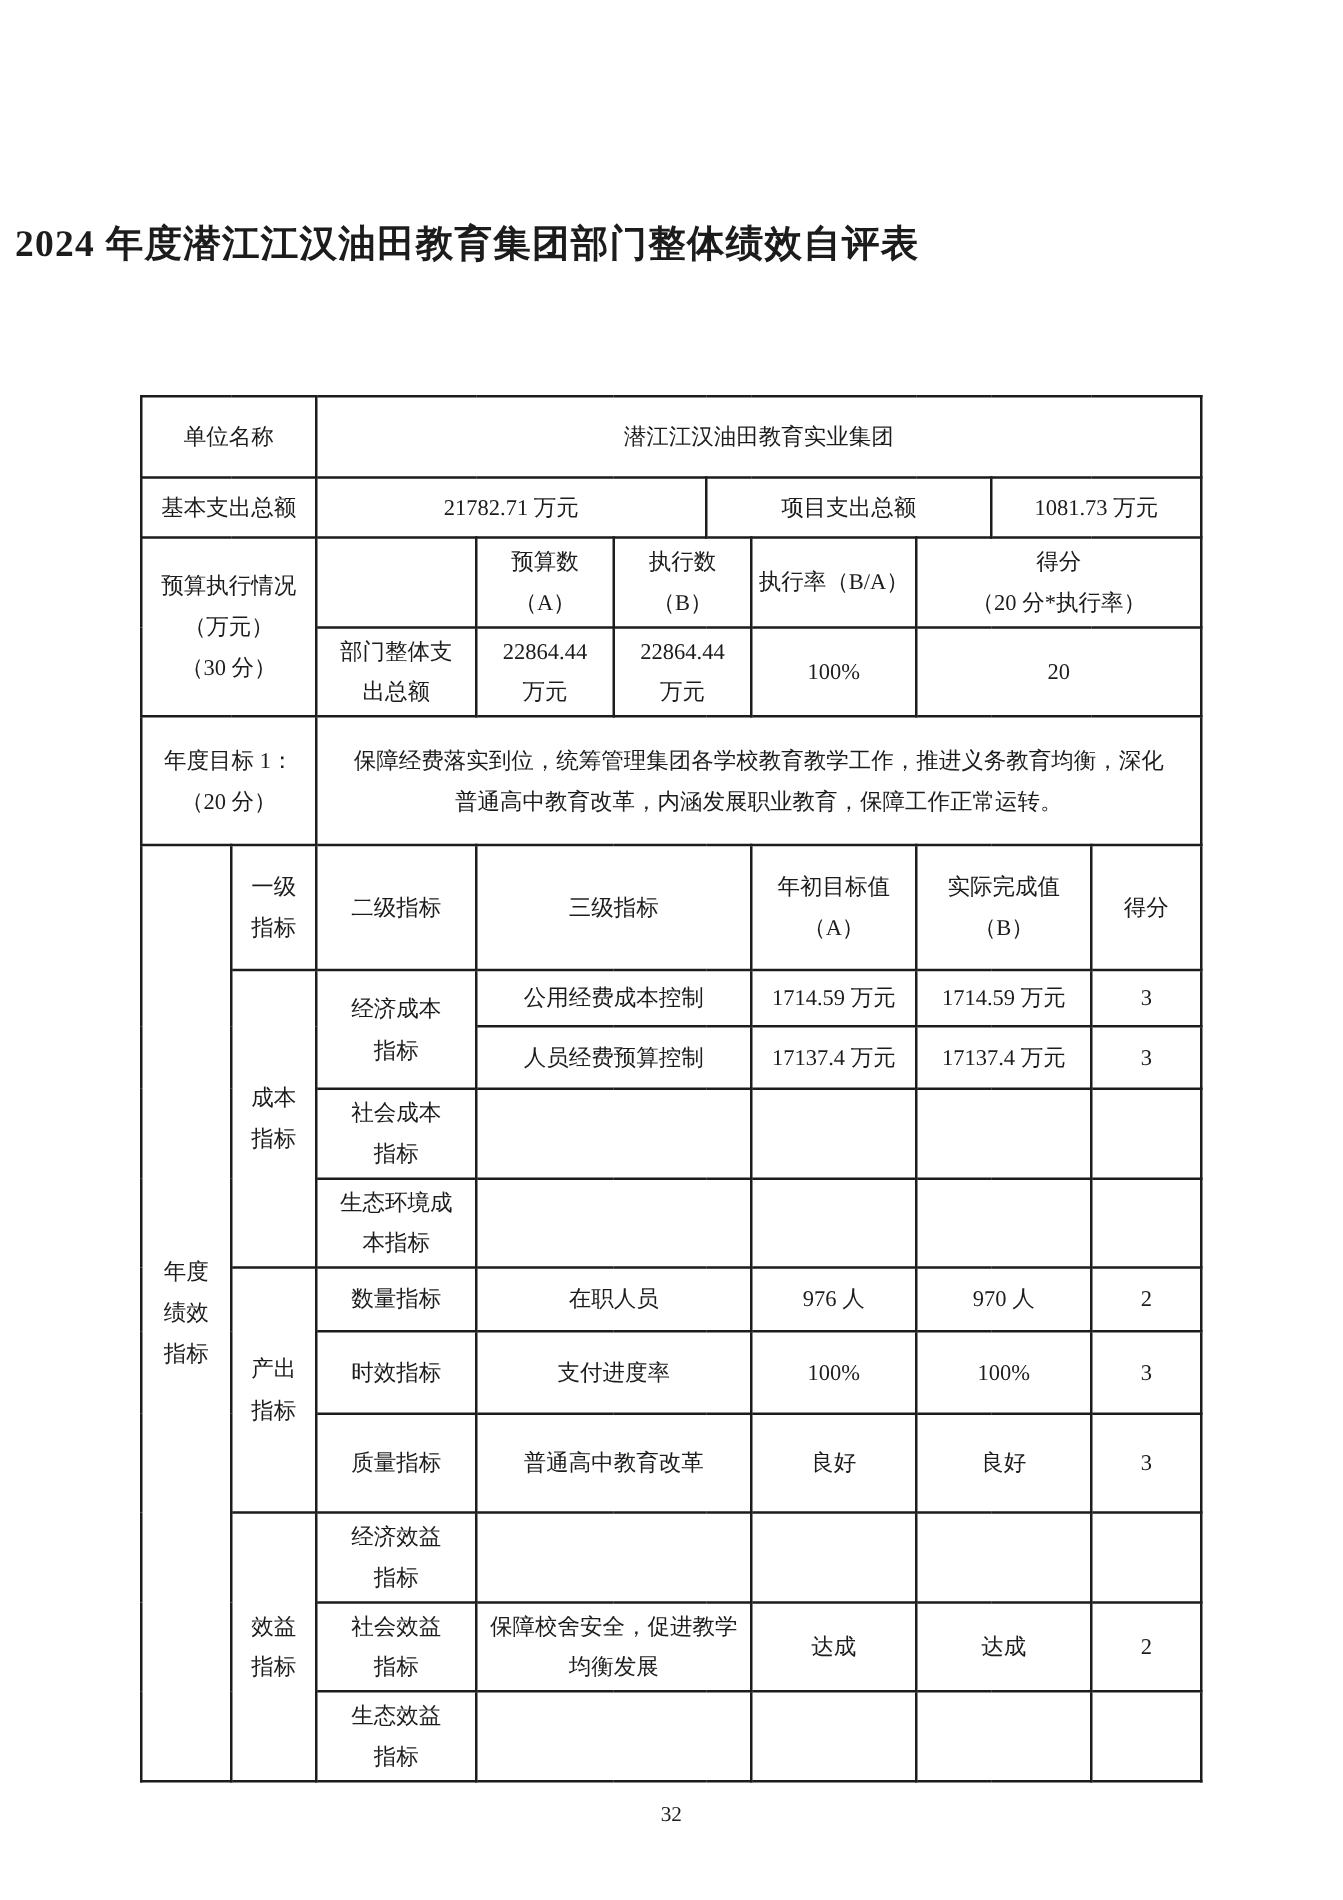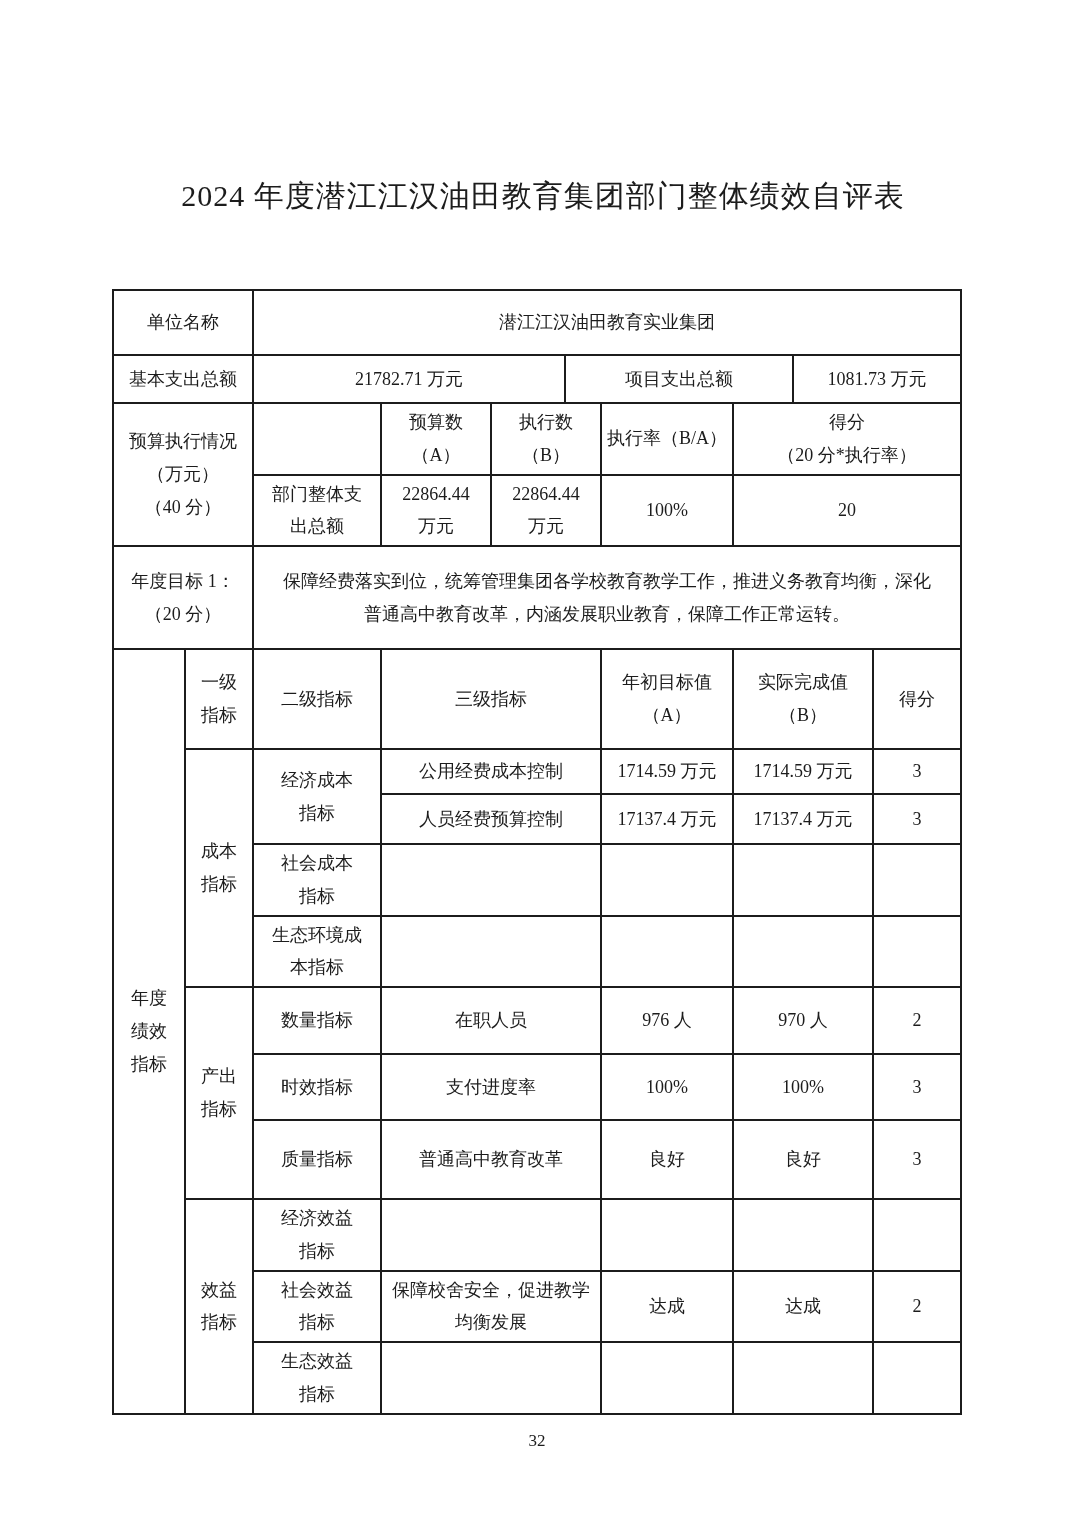--- a/index.html
+++ b/index.html
@@ -6,29 +6,28 @@
   html, body { background: #ffffff; }
   body {
     width: 1074px;
     min-height: 1520px;
     font-family: "Liberation Serif", "DejaVu Serif", serif;
     color: #1c1c1c;
     position: relative;
   }
   .doc-title {
     margin-top: 176px;
-    text-align: center;
     font-size: 30px;
-    font-weight: normal;
+    font-weight: bold;
     line-height: 40px;
     letter-spacing: 1px;
     padding-left: 12px;
   }
   table.report {
-    margin: 73px auto 0 auto;
+    margin: 100px auto 0 auto;
     width: 848px;
     border-collapse: collapse;
     table-layout: fixed;
   }
   table.report td {
     border: 2px solid #1c1c1c;
     text-align: center;
     vertical-align: middle;
     font-size: 18px;
     line-height: 1.82;
@@ -70,21 +69,21 @@
   <tr>
     <td colspan="2" style="height:48px">基本支出总额</td>
     <td colspan="3">21782.71 万元</td>
     <td colspan="3">项目支出总额</td>
     <td colspan="2">1081.73 万元</td>
   </tr>
 
   <tr>
     <td colspan="2" rowspan="2">预算执行情况
 （万元）
-（40 分）</td>
+（30 分）</td>
     <td style="height:67px"></td>
     <td>预算数（A）</td>
     <td colspan="2">执行数（B）</td>
     <td>执行率（B/A）</td>
     <td colspan="3">得分
 （20 分*执行率）</td>
   </tr>
 
   <tr>
     <td style="height:68px">部门整体支
@@ -151,21 +150,21 @@
 本指标</td>
     <td colspan="3"></td>
     <td></td>
     <td colspan="2"></td>
     <td></td>
   </tr>
 
   <tr>
     <td rowspan="3">产出
 指标</td>
-    <td style="height:67px">数量指标</td>
+    <td style="height:51px">数量指标</td>
     <td colspan="3">在职人员</td>
     <td>976 人</td>
     <td colspan="2">970 人</td>
     <td>2</td>
   </tr>
 
   <tr>
     <td style="height:66px">时效指标</td>
     <td colspan="3">支付进度率</td>
     <td>100%</td>

